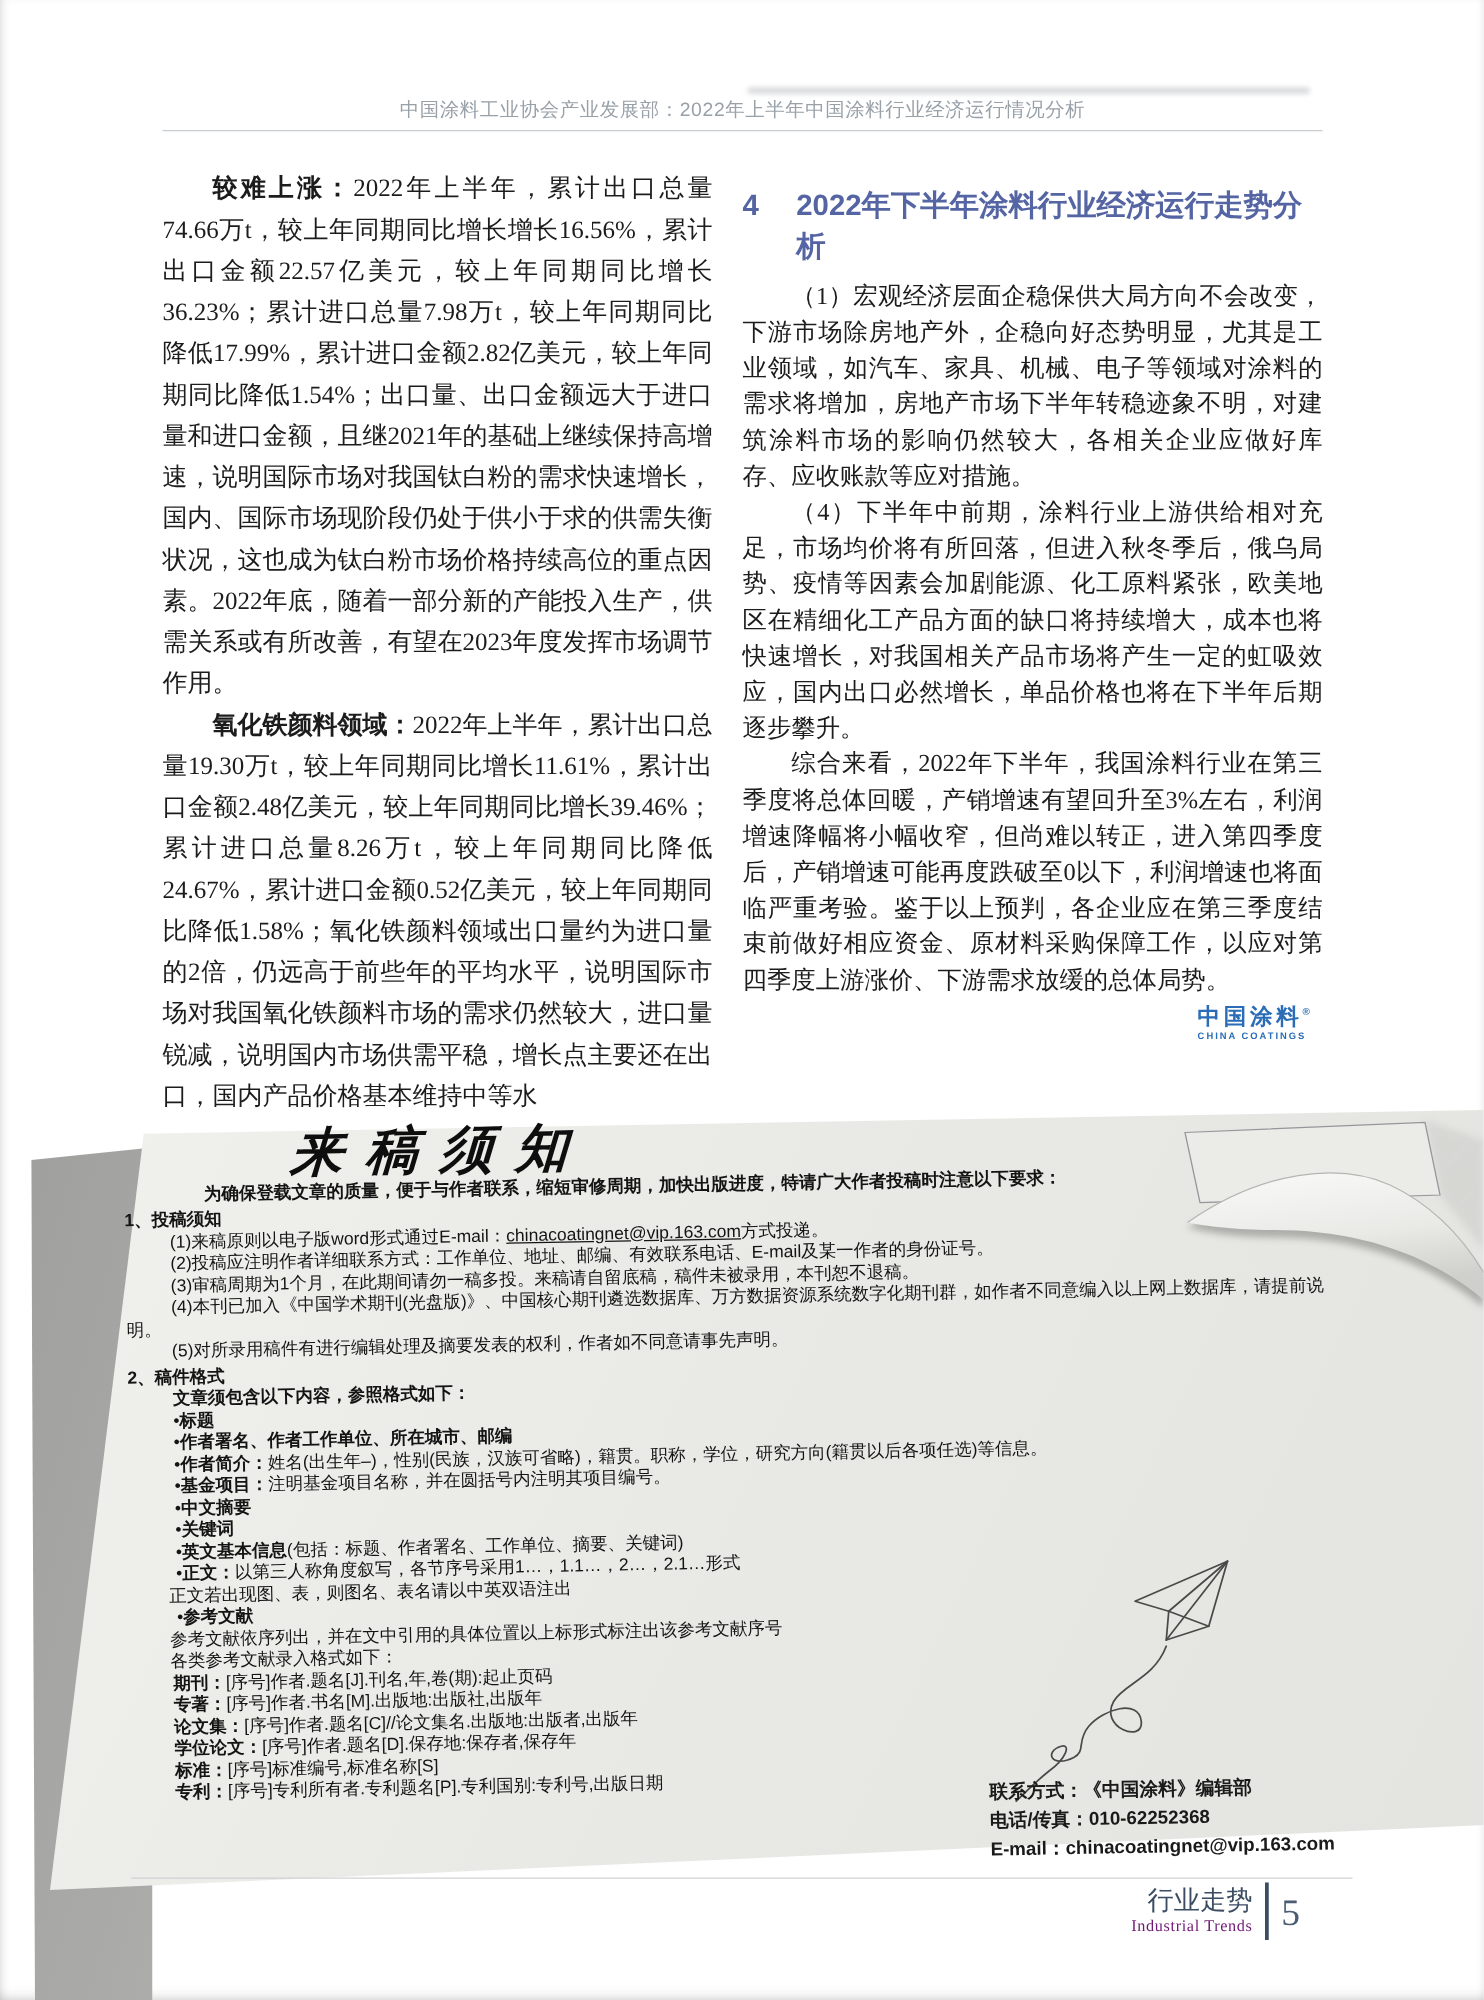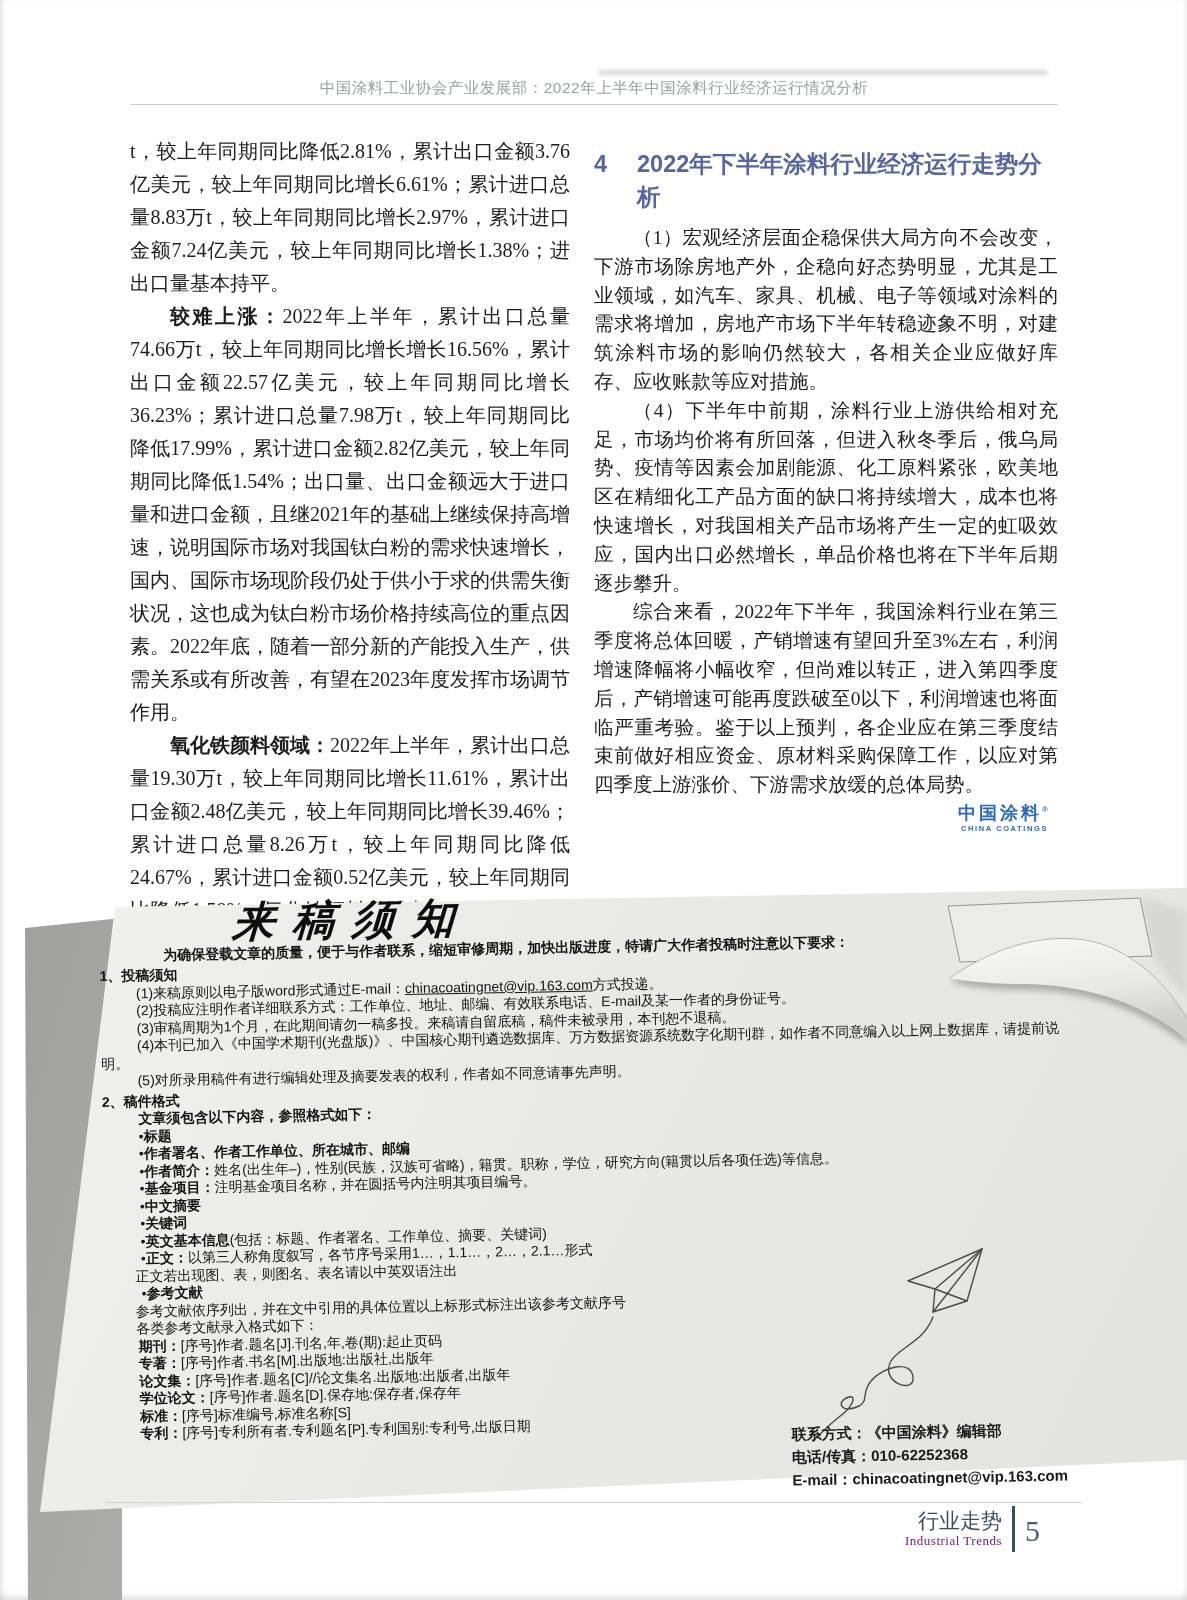--- a/index.html
+++ b/index.html
@@ -25,21 +25,21 @@
   .indent{text-indent:2em;}
   .noindent{text-indent:0;}
   .lead{font-weight:bold;}
   .sec{
     display:flex;margin:13px 0 10px 0;font-family:"Liberation Sans","DejaVu Sans",sans-serif;
     font-weight:bold;color:#5565a3;font-size:23.5px;line-height:33px;text-align:left;
   }
   .sec-no{width:43px;flex:0 0 43px;}
   .sec-title{flex:1;}
   
-  .logo{position:absolute;top:800px;right:139px;text-align:right;color:#2a6cb5;font-family:"Liberation Sans","DejaVu Sans",sans-serif;}
+  .logo{position:absolute;top:800px;right:139px;text-align:left;color:#2a6cb5;font-family:"Liberation Sans","DejaVu Sans",sans-serif;}
   .logo-cn{font-size:18px;font-weight:900;letter-spacing:3px;line-height:20px;}
   .logo-cn sup{font-size:8px;font-weight:bold;vertical-align:super;letter-spacing:0;}
   .logo-en{font-size:7.5px;font-weight:bold;letter-spacing:1.6px;margin-top:1px;}
   
   .stack{position:absolute;left:0;top:860px;width:1187px;height:740px;}
   .sheet-back{
     position:absolute;inset:0;
     background:linear-gradient(105deg,#9e9e9c,#c2c2c0 60%,#b4b4b2);
     clip-path:polygon(25px 68px,122px 58px,122px 740px,28px 740px);
     filter:drop-shadow(0 0 5px rgba(0,0,0,.35));
@@ -90,21 +90,20 @@
 <body>
 
 <div class="page">
 
   <div class="runhead">中国涂料工业协会产业发展部：2022年上半年中国涂料行业经济运行情况分析</div>
   <div class="runrule"></div>
   <div class="smudge"></div>
 
   <div class="cols">
     <div class="col col-left">
-      <p class="noindent">t，较上年同期同比降低2.81%，累计出口金额3.76亿美元，较上年同期同比增长6.61%；累计进口总量8.83万t，较上年同期同比增长2.97%，累计进口金额7.24亿美元，较上年同期同比增长1.38%；进出口量基本持平。</p>
       <p class="indent"><span class="lead">较难上涨：</span><span>2022年上半年，累计出口总量74.66万t，较上年同期同比增长增长16.56%，累计出口金额22.57亿美元，较上年同期同比增长36.23%；累计进口总量7.98万t，较上年同期同比降低17.99%，累计进口金额2.82亿美元，较上年同期同比降低1.54%；出口量、出口金额远大于进口量和进口金额，且继2021年的基础上继续保持高增速，说明国际市场对我国钛白粉的需求快速增长，国内、国际市场现阶段仍处于供小于求的供需失衡状况，这也成为钛白粉市场价格持续高位的重点因素。2022年底，随着一部分新的产能投入生产，供需关系或有所改善，有望在2023年度发挥市场调节作用。</span></p>
       <p class="indent"><span class="lead">氧化铁颜料领域：</span><span>2022年上半年，累计出口总量19.30万t，较上年同期同比增长11.61%，累计出口金额2.48亿美元，较上年同期同比增长39.46%；累计进口总量8.26万t，较上年同期同比降低24.67%，累计进口金额0.52亿美元，较上年同期同比降低1.58%；氧化铁颜料领域出口量约为进口量的2倍，仍远高于前些年的平均水平，说明国际市场对我国氧化铁颜料市场的需求仍然较大，进口量锐减，说明国内市场供需平稳，增长点主要还在出口，国内产品价格基本维持中等水</span></p>
     </div>
     <div class="col col-right">
       <h2 class="sec">
         <span class="sec-no">4</span>
         <span class="sec-title">2022年下半年涂料行业经济运行走势分析</span>
       </h2>
       <p class="noindent" style="text-indent:2em;">（1）宏观经济层面企稳保供大局方向不会改变，下游市场除房地产外，企稳向好态势明显，尤其是工业领域，如汽车、家具、机械、电子等领域对涂料的需求将增加，房地产市场下半年转稳迹象不明，对建筑涂料市场的影响仍然较大，各相关企业应做好库存、应收账款等应对措施。</p>
       <p class="indent">（4）下半年中前期，涂料行业上游供给相对充足，市场均价将有所回落，但进入秋冬季后，俄乌局势、疫情等因素会加剧能源、化工原料紧张，欧美地区在精细化工产品方面的缺口将持续增大，成本也将快速增长，对我国相关产品市场将产生一定的虹吸效应，国内出口必然增长，单品价格也将在下半年后期逐步攀升。</p>

